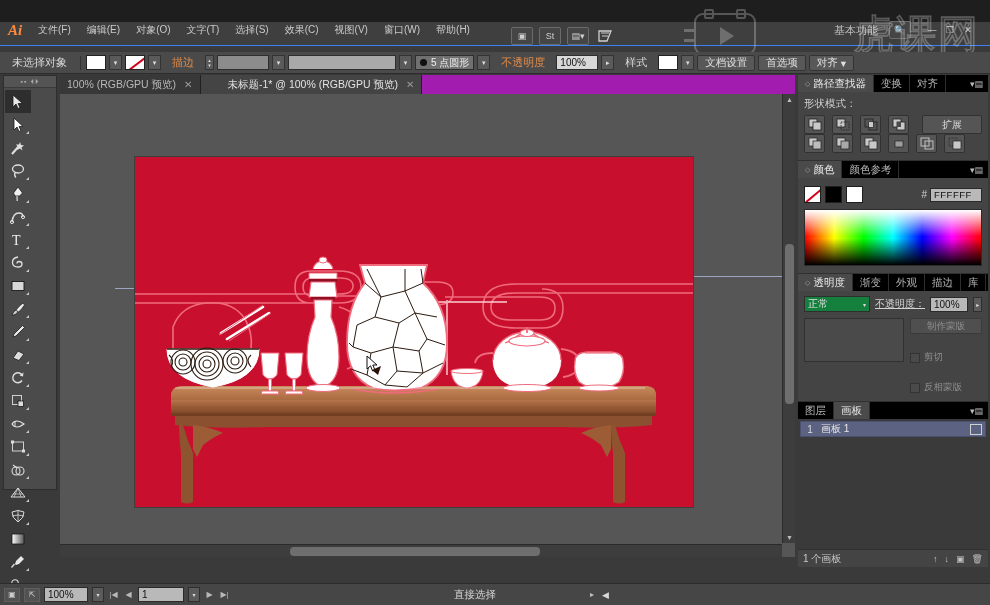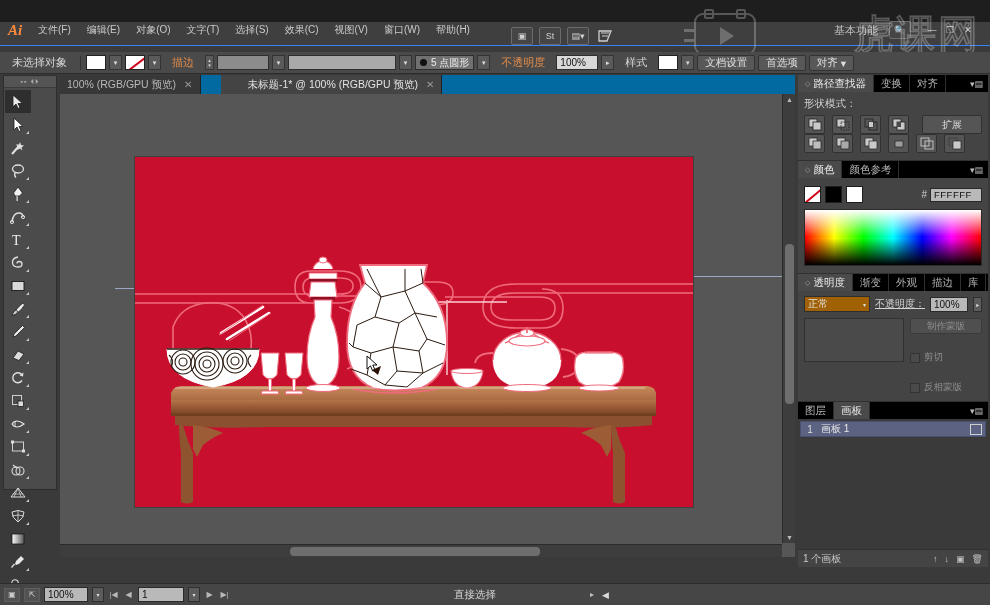--- a/index.html
+++ b/index.html
@@ -80,21 +80,21 @@
     font-size: 10.5px; color: #e0e0e0; padding: 0 7px; display: flex; align-items: center;
   }
   .stroke-style {
     height: 15px; background: #707070; border: 1px solid #2e2e2e; display: flex;
     align-items: center; padding: 0 4px; gap: 4px; font-size: 10px; color: #eee;
   }
 
   
   .tabbar {
     position: absolute; left: 60px; top: 75px; width: 735px; height: 19px;
-    background: #0369a1; display: flex; align-items: center; gap: 20px;
+    background: #a21caf; display: flex; align-items: center;
   }
   .doctab {
     height: 19px; background: #383838; border-right: 1px solid #202020;
     display: flex; align-items: center; padding: 0 7px; gap: 8px;
     font-size: 10.5px; color: #b8b8b8;
   }
   .doctab.active { background: #444; color: #e2e2e2; padding-left: 27px; }
   .tab-x { font-size: 10px; color: #9a9a9a; }
 
   
@@ -182,21 +182,21 @@
     letter-spacing: 0.5px;
   }
   .spectrum {
     height: 57px; border: 1px solid #2b2b2b; margin-top: 3px; position: relative;
     background:
       linear-gradient(to bottom, rgba(255,255,255,1) 0%, rgba(255,255,255,0) 48%, rgba(0,0,0,0) 52%, rgba(0,0,0,1) 100%),
       linear-gradient(to right, #ff0000 0%, #ffff00 16.6%, #00ff00 33.3%, #00ffff 50%, #0000ff 66.6%, #ff00ff 83.3%, #ff0000 100%);
   }
   .row-inline { display: flex; align-items: center; gap: 5px; }
   .sel-box {
-    height: 16px; background: #a16207; border: 1px solid #2e2e2e; display: flex; align-items: center;
+    height: 16px; background: #15803d; border: 1px solid #2e2e2e; display: flex; align-items: center;
     font-size: 10px; color: #e4e4e4; padding: 0 3px; min-width: 66px;
   }
   .sel-arrow { margin-left: auto; font-size: 6px; color: #ddd; }
   .op-label { font-size: 10px; color: #d2d2d2; white-space: nowrap; text-decoration: underline; }
   .op-field {
     width: 50px; height: 15px; background: #b9b9b9; border: 1px solid #2a2a2a;
     font-size: 10px; color: #111; display: flex; align-items: center; padding-left: 3px;
   }
   .op-arrow { width: 11px; height: 15px; background: #5b5b5b; border: 1px solid #2e2e2e; font-size: 6px; color: #ddd; display:flex;align-items:center;justify-content:center; }
   .mask-area { display: flex; gap: 6px; margin-top: 6px; }

